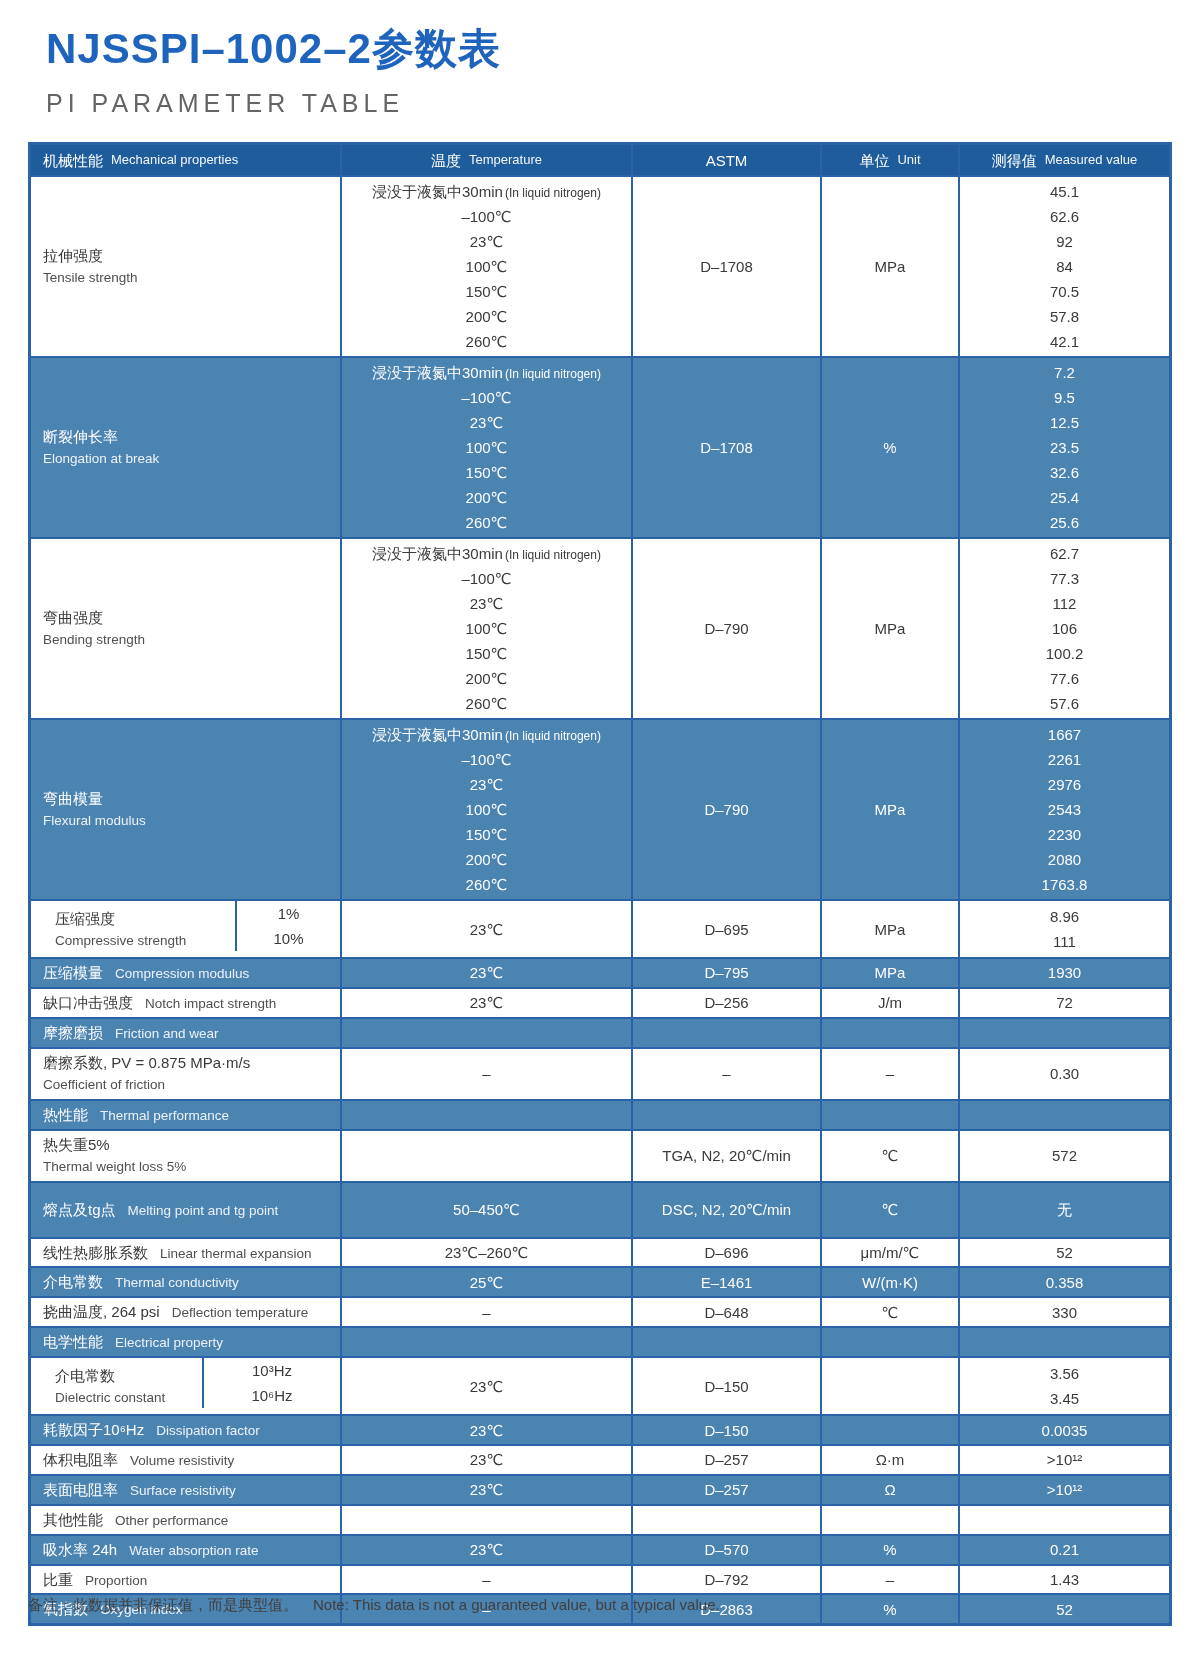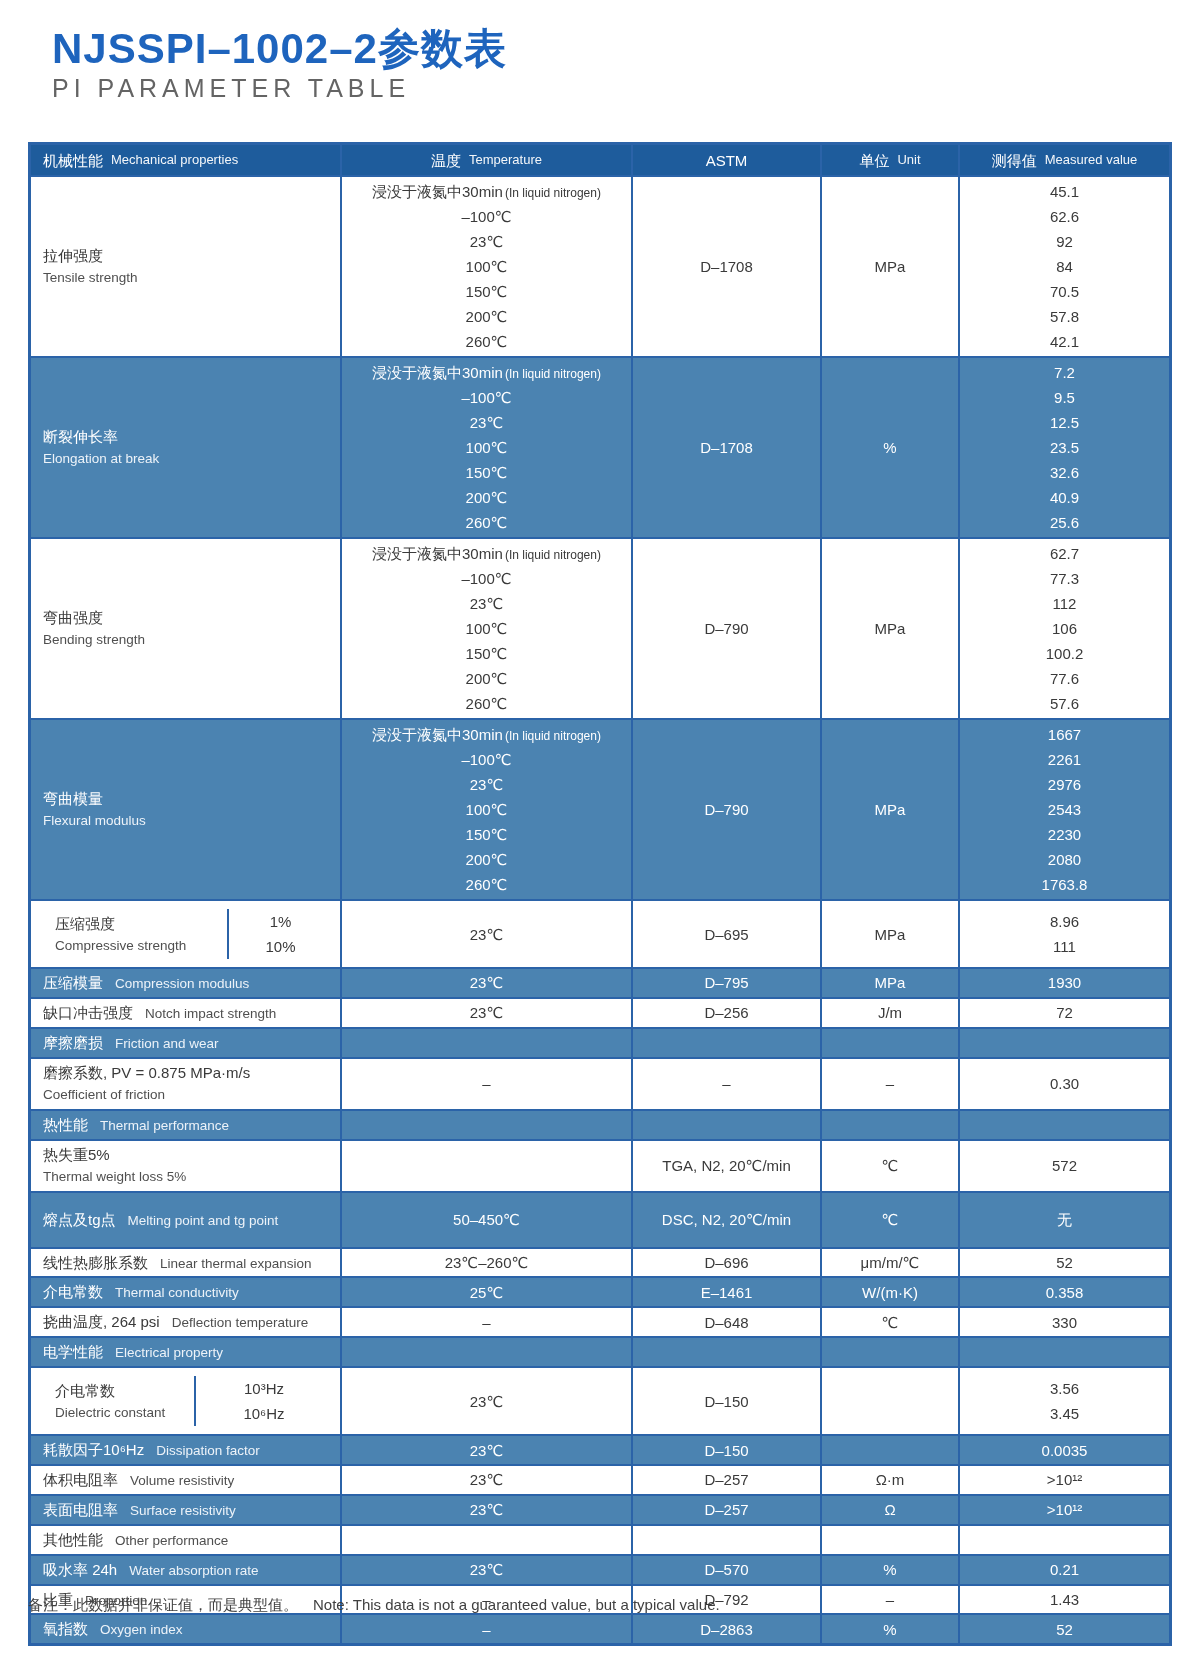--- a/index.html
+++ b/index.html
@@ -1,24 +1,24 @@
 <!DOCTYPE html>
 <html style="--hbg: #1e5c9c; --rb: #4b83b1; --bd: #2b63a8; --tb: #1e64bd; --sg: #646464; --tx: #3a3a3a;"><head>
 <meta charset="utf-8">
 <style>
   *{margin:0;padding:0;box-sizing:border-box}
   html,body{background:#ffffff}
   body{font-family:"Liberation Sans","DejaVu Sans",sans-serif;color:var(--tx,#3a3a3a)}
   .page{position:relative;width:1200px;height:1653px;background:#fff;overflow:hidden}
 
   
-  .page-header{position:absolute;top:27px;left:28px;display:flex;align-items:flex-end;gap:17px}
+  .page-header{position:absolute;top:27px;left:28px;display:flex;align-items:flex-end;gap:11px}
   .accent{width:7px;background:var(--tb,#1e64bd)}
   h1{font-size:42px;font-weight:700;color:var(--tb,#1e64bd);line-height:1.05;letter-spacing:1px}
-  .subtitle{font-size:25px;color:var(--sg,#646464);letter-spacing:5px;margin-top:3px}
+  .subtitle{font-size:25px;color:var(--sg,#646464);letter-spacing:5px;margin-top:18px}
 
   
   .ptable{position:absolute;top:142px;left:28px;width:1144px;border:3px solid var(--bd,#2b63a8);background:#14532d}
   .row{display:grid;grid-template-columns:309px 291px 189px 138px 1fr;border-top:2px solid var(--bd,#2b63a8)}
   .row:first-child{border-top:none}
   .thead{background:var(--hbg,#1e5c9c);color:#fff;min-height:30px}
   .tone-blue{background:var(--rb,#4b83b1);color:#fff}
   .tone-white{background:#fff;color:var(--tx,#3a3a3a)}
 
   .cell{border-left:2px solid var(--bd,#2b63a8);display:flex;flex-direction:column;justify-content:center;
@@ -33,21 +33,21 @@
   .lab.stacked{flex-direction:column;row-gap:3px;align-items:flex-start}
   .cn{font-size:15px}
   .en{font-size:13.5px}
   .tone-white .en{color:#4f4f4f}
   .tone-blue .en,.thead .en{color:#edf3f9}
 
   .r-multi .cell.c1,.r-multi .cell.c4{padding:2px 4px}
   .line{height:25px;line-height:25px;white-space:nowrap}
   .tnote{font-size:12px;margin-left:2px}
 
-  .csplit{display:grid;padding:8px;align-items:stretch}
+  .csplit{display:grid;padding:0;align-items:stretch}
   .csplit.sa{grid-template-columns:1fr 105px}
   .csplit.sb{grid-template-columns:1fr 138px}
   .csplit .lab{padding:3px 4px 3px 12px;justify-content:center;height:100%}
   .sub{border-left:2px solid var(--bd,#2b63a8);display:flex;flex-direction:column;justify-content:center;align-items:center;font-size:15px}
 
   .r-plain{min-height:28px}
   .r-section{min-height:27px}
   .r-two{min-height:52px}
   .r-split{min-height:52px}
   .r-tall{min-height:56px}
@@ -133,21 +133,21 @@
           <div class="line"><span class="tmain">260℃</span></div>
         </div>
         <div class="cell c2">D–1708</div>
         <div class="cell c3">%</div>
         <div class="cell c4">
           <div class="line">7.2</div>
           <div class="line">9.5</div>
           <div class="line">12.5</div>
           <div class="line">23.5</div>
           <div class="line">32.6</div>
-          <div class="line">40.9</div>
+          <div class="line">25.4</div>
           <div class="line">25.6</div>
         </div>
       </div>
       <div class="row r-multi tone-white">
         <div class="cell c0">
           <div class="lab stacked">
             <span class="cn">弯曲强度</span>
             <span class="en">Bending strength</span>
           </div>
         </div>

